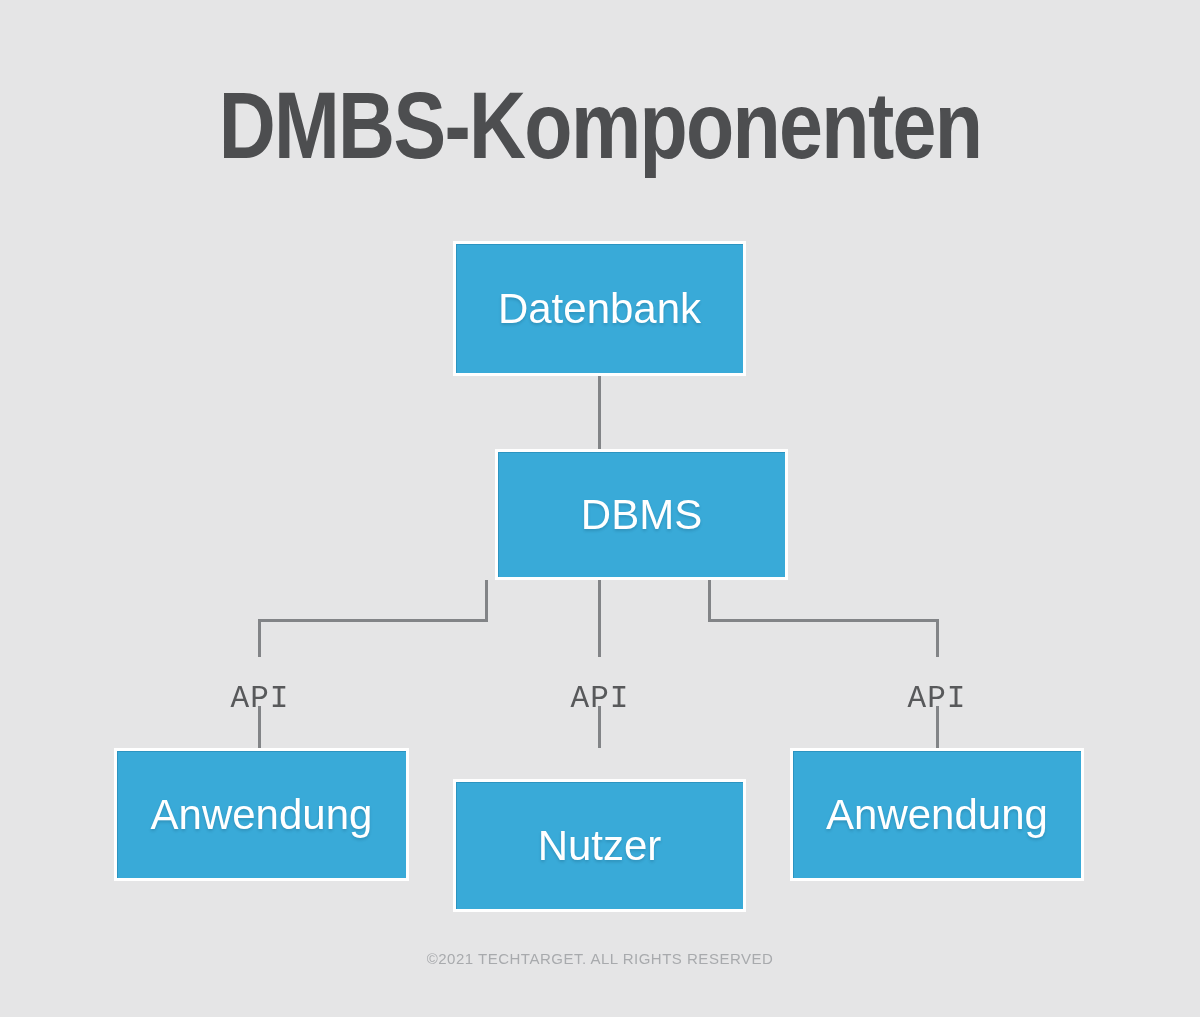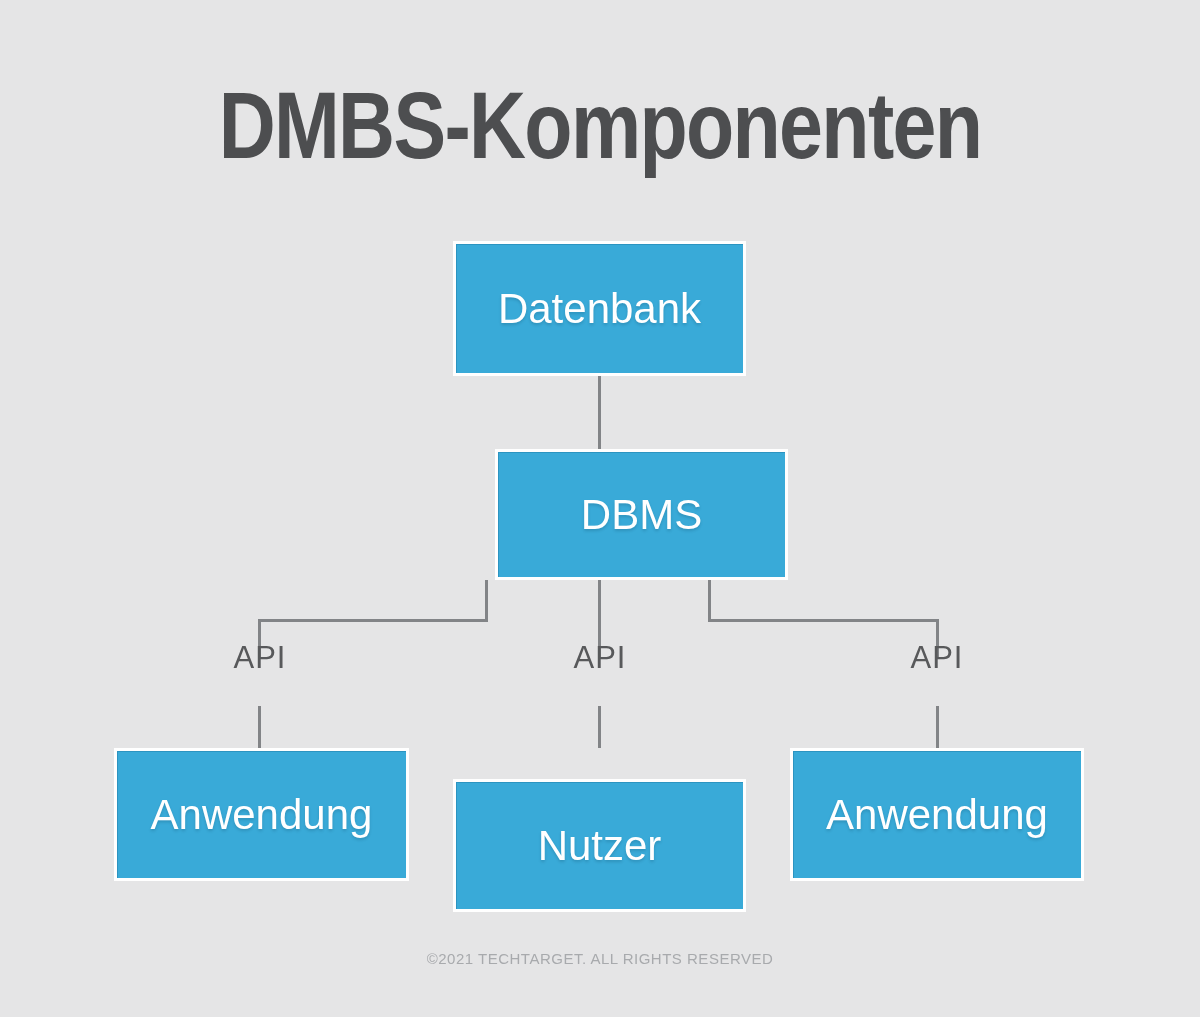--- a/index.html
+++ b/index.html
@@ -66,28 +66,29 @@
   .c-left-down  { left: 258px; top: 619px; width: 3px;   height: 38px; }
   .c-mid        { left: 598px; top: 580px; width: 3px;   height: 77px; }
   .c-right-drop { left: 708px; top: 580px; width: 3px;   height: 42px; }
   .c-right-h    { left: 708px; top: 619px; width: 231px; height: 3px;  }
   .c-right-down { left: 936px; top: 619px; width: 3px;   height: 38px; }
   .c-left-b     { left: 258px; top: 706px; width: 3px;   height: 42px; }
   .c-mid-b      { left: 598px; top: 706px; width: 3px;   height: 42px; }
   .c-right-b    { left: 936px; top: 706px; width: 3px;   height: 42px; }
   .api-label {
     position: absolute;
-    top: 640px;
+    top: 681px;
     width: 120px;
     height: 36px;
     line-height: 36px;
     text-align: center;
     font-size: 31px;
     letter-spacing: 1px;
     color: var(--api-text);
+    font-family: Liberation Mono, monospace;
   }
   .api-left  { left: 200px; }
   .api-mid   { left: 540px; }
   .api-right { left: 877px; }
   .footer {
     position: absolute;
     left: 0; top: 950px;
     width: 1200px;
     text-align: center;
     font-size: 15px;

